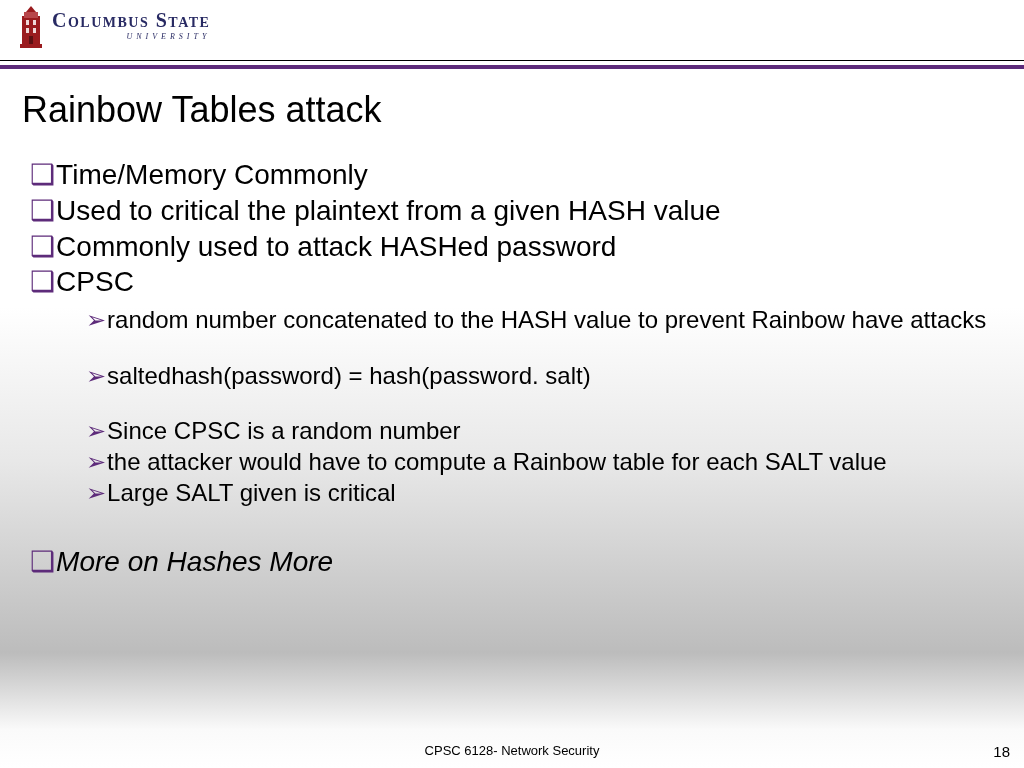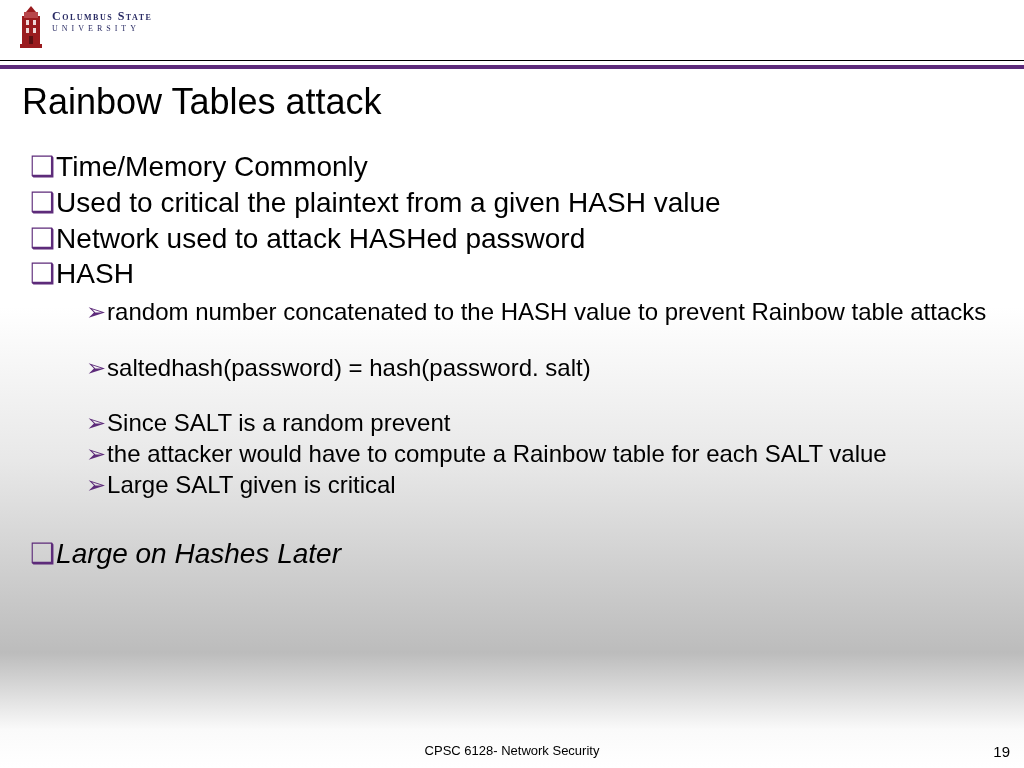--- a/index.html
+++ b/index.html
@@ -38,38 +38,41 @@
     display: flex;
     flex-direction: column;
     margin-top: 4px;
   }
   .logo-line1 {
     font-family: "Times New Roman", Georgia, serif;
     font-variant: small-caps;
     letter-spacing: 1.5px;
     font-weight: bold;
     color: #282a63;
-    font-size: 12px;
+    font-size: 20px;
     line-height: 1;
   }
   .logo-line1 .state { color: #282a63; }
   .logo-line2 {
+    text-align: right;
     font-family: "Times New Roman", Georgia, serif;
     letter-spacing: 4px;
     font-size: 8px;
     color: #282a63;
     margin-top: 2px;
+    font-style: italic;
   }
 
   .rule-thin { height: 1px; background: #000; margin-top: 0; }
   .rule-thick { height: 4px; background: #5d2b7a; margin-top: 4px; }
 
   
   .slide {
     padding: 12px 22px 0 22px;
+    margin-top: 8px;
   }
   .title {
     font-size: 36px;
     font-weight: 400;
     margin-bottom: 26px;
   }
   .lvl1 {
     font-size: 28px;
     line-height: 1.28;
     padding-left: 8px;
@@ -151,58 +154,58 @@
   <div class="lvl1">
     <span class="bullet-q">❑</span>
     <span class="txt">Time/Memory Commonly</span>
   </div>
   <div class="lvl1">
     <span class="bullet-q">❑</span>
     <span class="txt">Used to critical the plaintext from a given HASH value</span>
   </div>
   <div class="lvl1">
     <span class="bullet-q">❑</span>
-    <span class="txt">Network used to attack HASHed password</span>
-  </div>
-  <div class="lvl1">
-    <span class="bullet-q">❑</span>
-    <span class="txt">HASH</span>
+    <span class="txt">Commonly used to attack HASHed password</span>
+  </div>
+  <div class="lvl1">
+    <span class="bullet-q">❑</span>
+    <span class="txt">CPSC</span>
   </div>
 
   <div class="gap-sm"></div>
 
   <div class="lvl2">
     <span class="bullet-a">➢</span>
-    <span class="txt">random number concatenated to the HASH value to prevent Rainbow table attacks</span>
+    <span class="txt">random number concatenated to the HASH value to prevent Rainbow have attacks</span>
   </div>
 
   <div class="gap-md"></div>
 
   <div class="lvl2">
     <span class="bullet-a">➢</span>
     <span class="txt">saltedhash(password) = hash(password. salt)</span>
   </div>
 
   <div class="gap-md"></div>
 
   <div class="lvl2">
     <span class="bullet-a">➢</span>
-    <span class="txt">Since SALT is a random prevent</span>
+    <span class="txt">Since CPSC is a random number</span>
   </div>
   <div class="lvl2">
     <span class="bullet-a">➢</span>
     <span class="txt">the attacker would have to compute a Rainbow table for each SALT value</span>
   </div>
   <div class="lvl2">
     <span class="bullet-a">➢</span>
     <span class="txt">Large SALT given is critical</span>
   </div>
 
   <div class="gap-lg"></div>
 
   <div class="lvl1 italic">
     <span class="bullet-q" style="font-style:normal">❑</span>
-    <span class="txt">Large on Hashes Later</span>
+    <span class="txt">More on Hashes More</span>
   </div>
 </div>
 
 <div class="footer">CPSC 6128- Network Security</div>
-<div class="slide-number">19</div>
+<div class="slide-number">18</div>
 
 </body></html>

